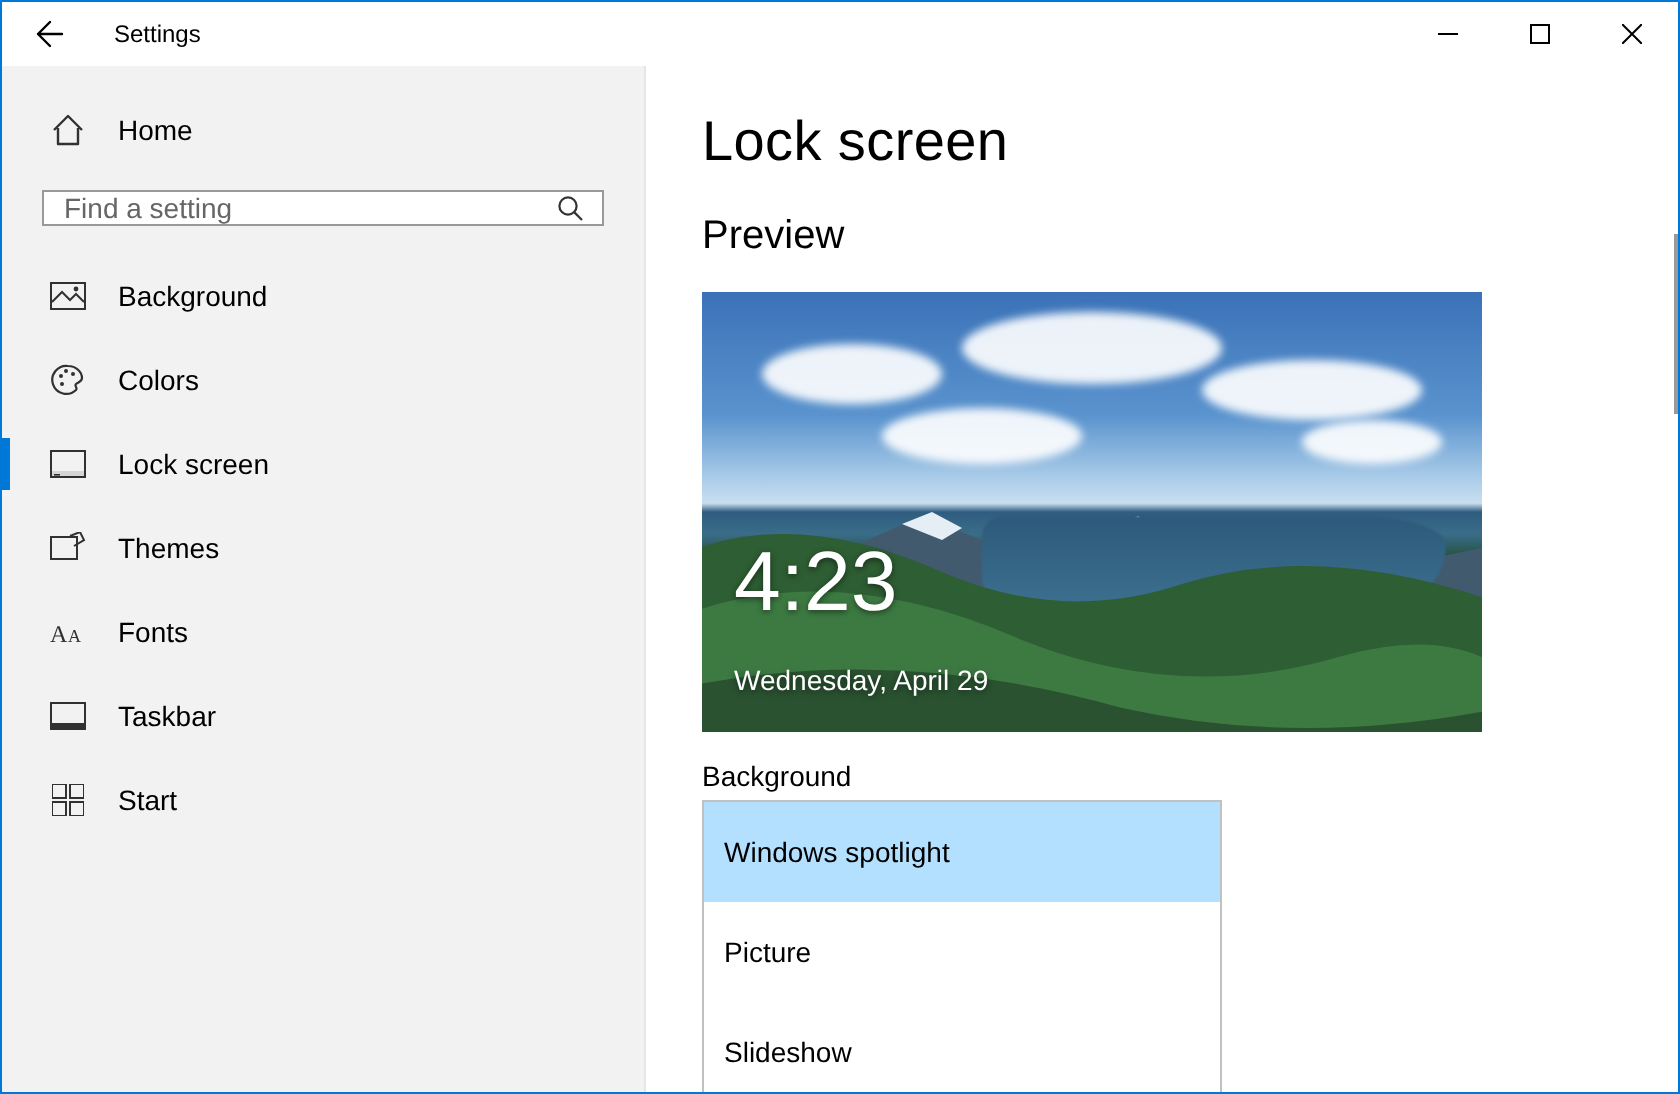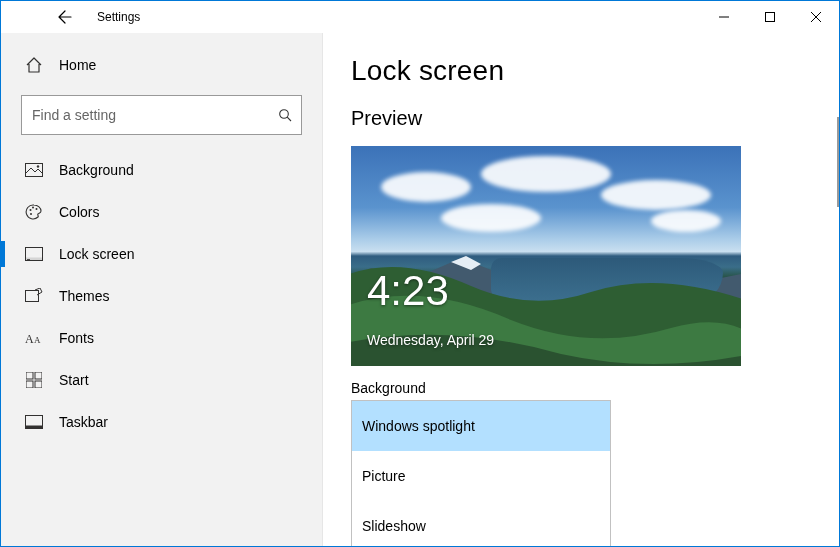--- a/index.html
+++ b/index.html
@@ -12,21 +12,20 @@
     width: 840px;
     height: 547px;
     overflow: hidden;
     border: 1px solid #0078d7;
   }
   .titlebar {
     height: 32px;
     display: flex;
     align-items: center;
     position: relative;
-    margin-left: 40px;
   }
   .titlebar .back {
     width: 48px;
     height: 32px;
     display: flex;
     align-items: center;
     justify-content: center;
   }
   .titlebar .app-title {
     font-size: 12px;
@@ -64,21 +63,21 @@
     height: 40px;
     padding-left: 24px;
     gap: 16px;
   }
   .home-row .label { font-size: 14px; }
   .search-wrap {
     margin: 10px 20px 14px 20px;
   }
   .search {
     width: 100%;
-    height: 40px;
+    height: 18px;
     border: 1px solid #999;
     background: #fff;
     position: relative;
     display: flex;
     align-items: center;
   }
   .search input {
     flex: 1;
     height: 100%;
     border: none;
@@ -325,37 +324,37 @@
         <span class="icon">
           <svg width="18" height="14" viewBox="0 0 18 14">
               <text x="0" y="12" font-size="12" font-family="Segoe UI" fill="#323130">A</text>
               <text x="9" y="12" font-size="9" font-family="Segoe UI" fill="#323130">A</text>
             </svg>
         </span>
         <span class="label">Fonts</span>
       </div>
       <div class="nav-item">
         <span class="icon">
+          <svg width="18" height="14" viewBox="0 0 18 14">
+              <rect x="0.5" y="0.5" width="17" height="13" stroke="#323130" fill="none"></rect>
+              <rect x="0.5" y="10.5" width="17" height="3" fill="#323130"></rect>
+            </svg>
+        </span>
+        <span class="label">Taskbar</span>
+      </div>
+      <div class="nav-item">
+        <span class="icon">
           <svg width="16" height="16" viewBox="0 0 16 16">
               <rect x="0" y="0" width="7" height="7" stroke="#323130" fill="none"></rect>
               <rect x="9" y="0" width="7" height="7" stroke="#323130" fill="none"></rect>
               <rect x="0" y="9" width="7" height="7" stroke="#323130" fill="none"></rect>
               <rect x="9" y="9" width="7" height="7" stroke="#323130" fill="none"></rect>
             </svg>
         </span>
         <span class="label">Start</span>
-      </div>
-      <div class="nav-item">
-        <span class="icon">
-          <svg width="18" height="14" viewBox="0 0 18 14">
-              <rect x="0.5" y="0.5" width="17" height="13" stroke="#323130" fill="none"></rect>
-              <rect x="0.5" y="10.5" width="17" height="3" fill="#323130"></rect>
-            </svg>
-        </span>
-        <span class="label">Taskbar</span>
       </div>
     </div>
   </div>
 
   <div class="main">
     <h1 class="page-title">Lock screen</h1>
     <h2 class="section-title">Preview</h2>
 
     <div class="preview">
       <div class="clouds">

